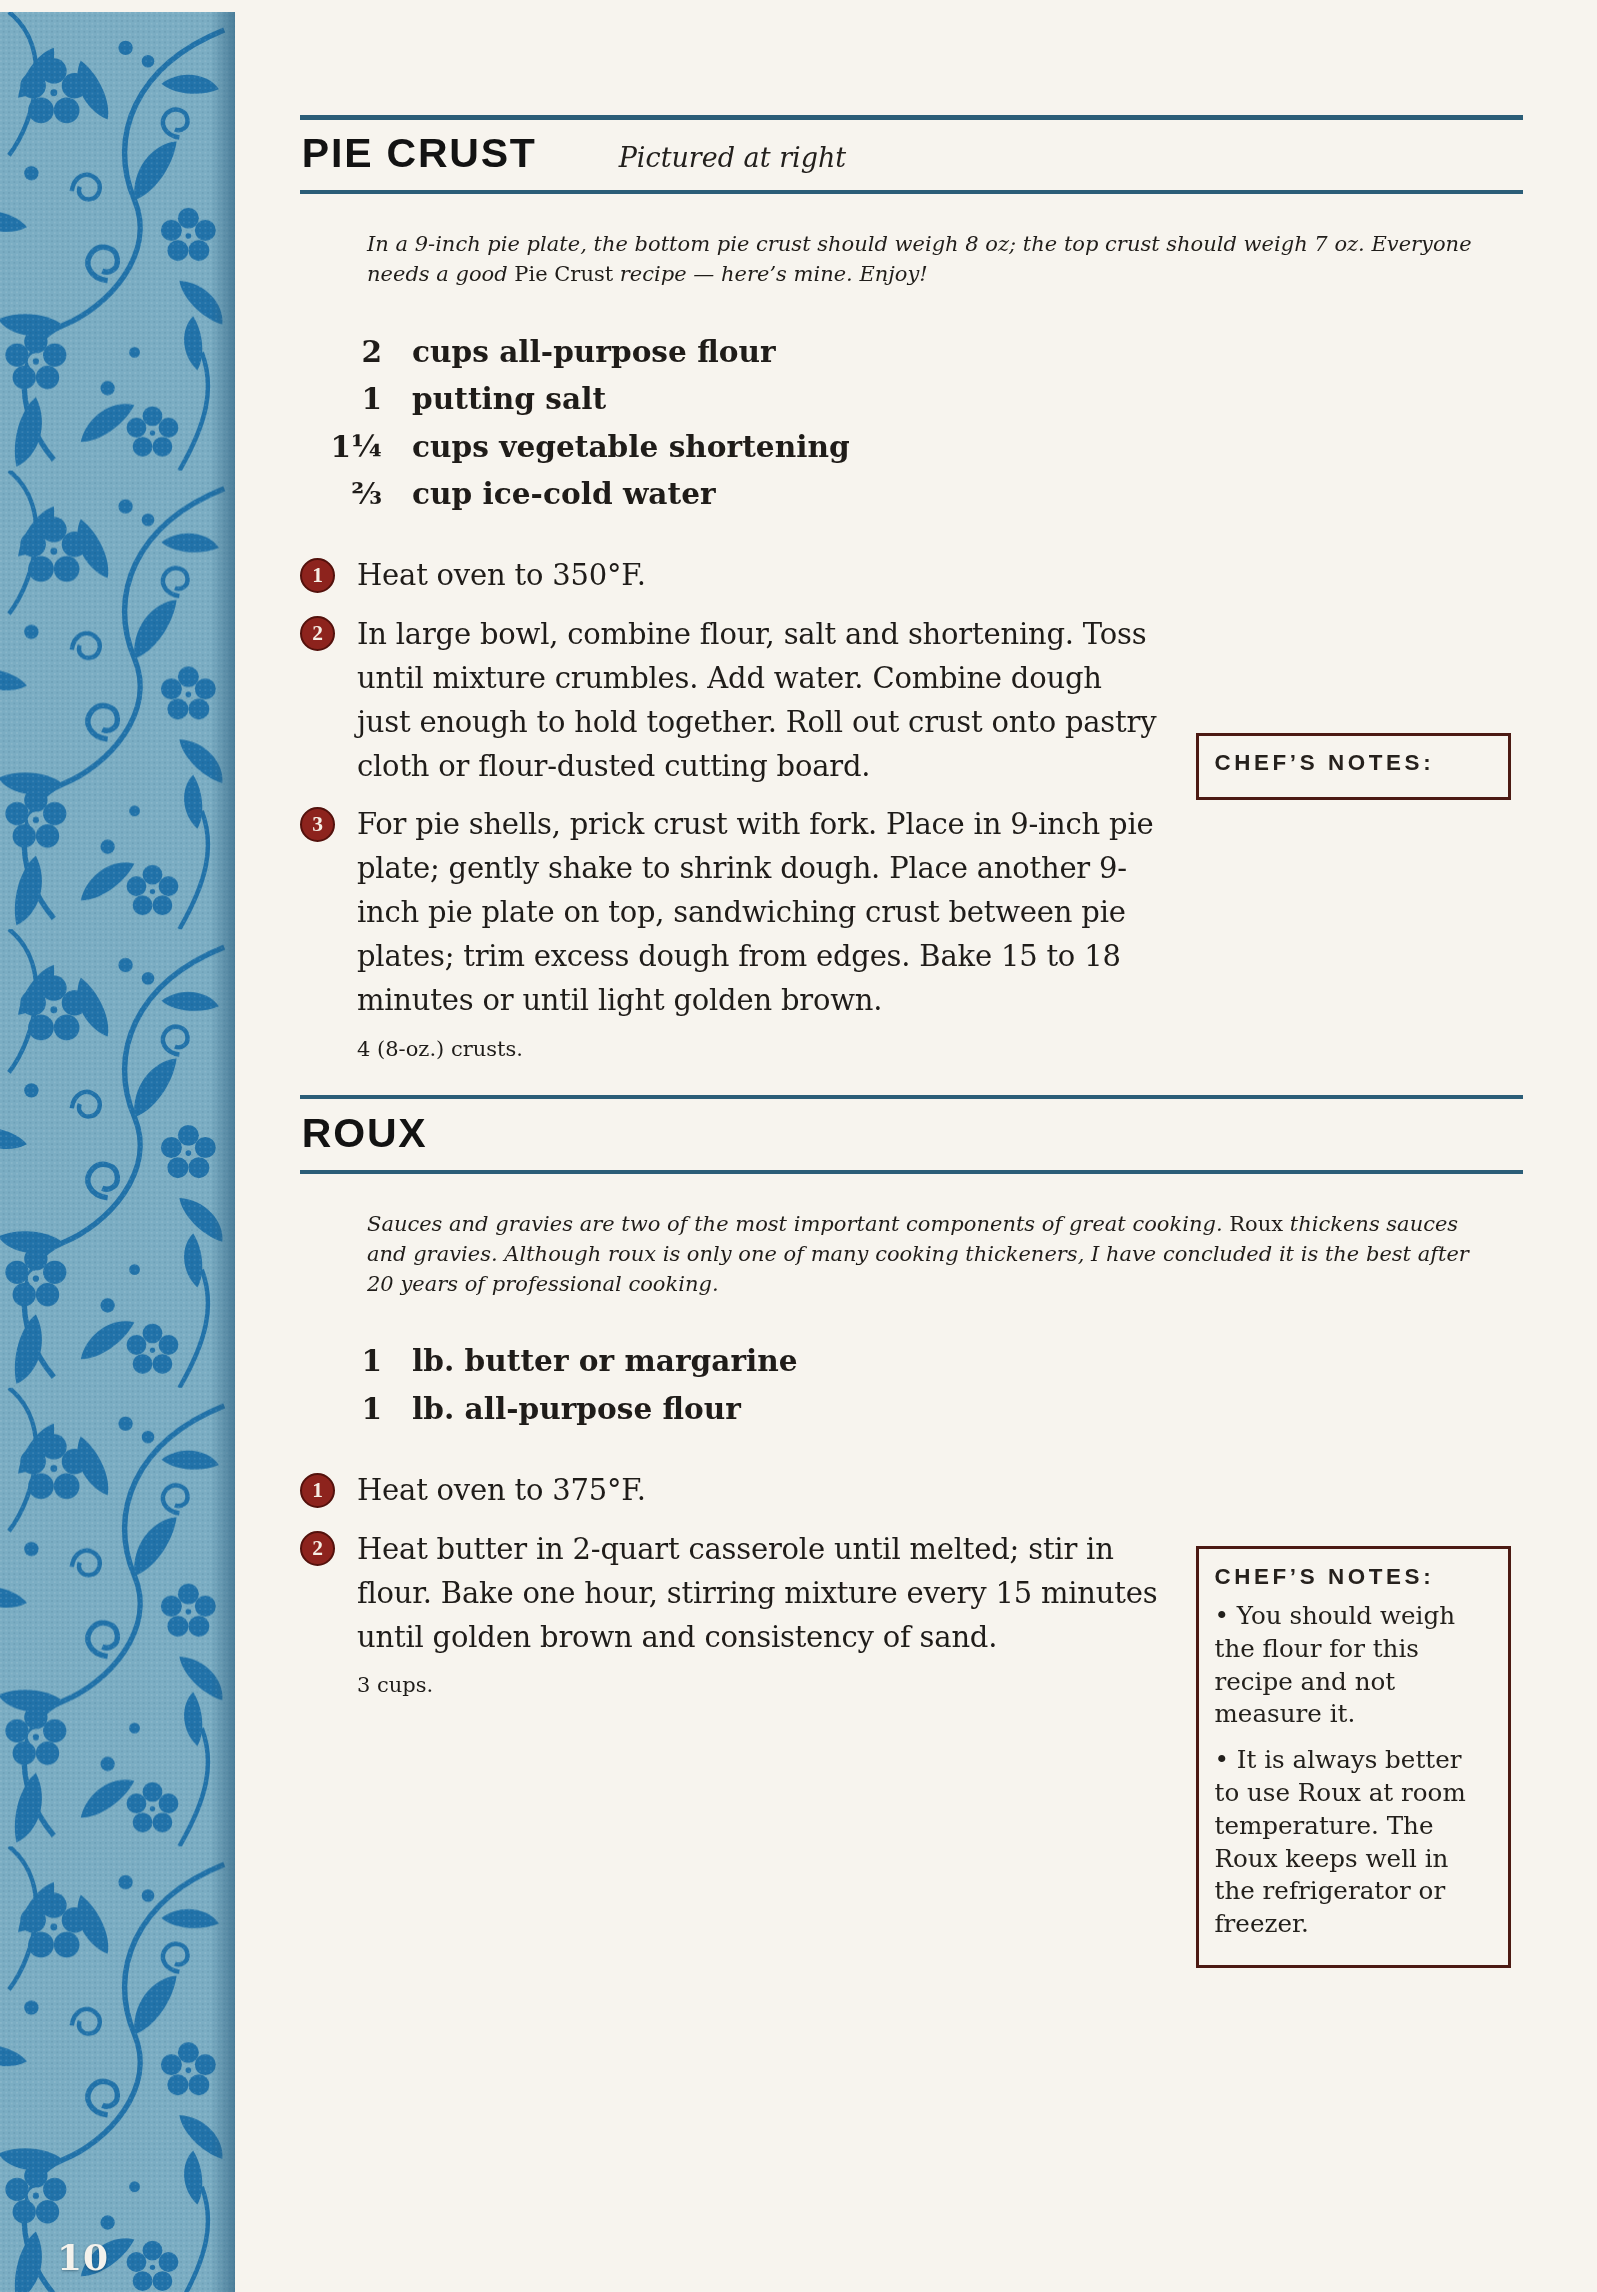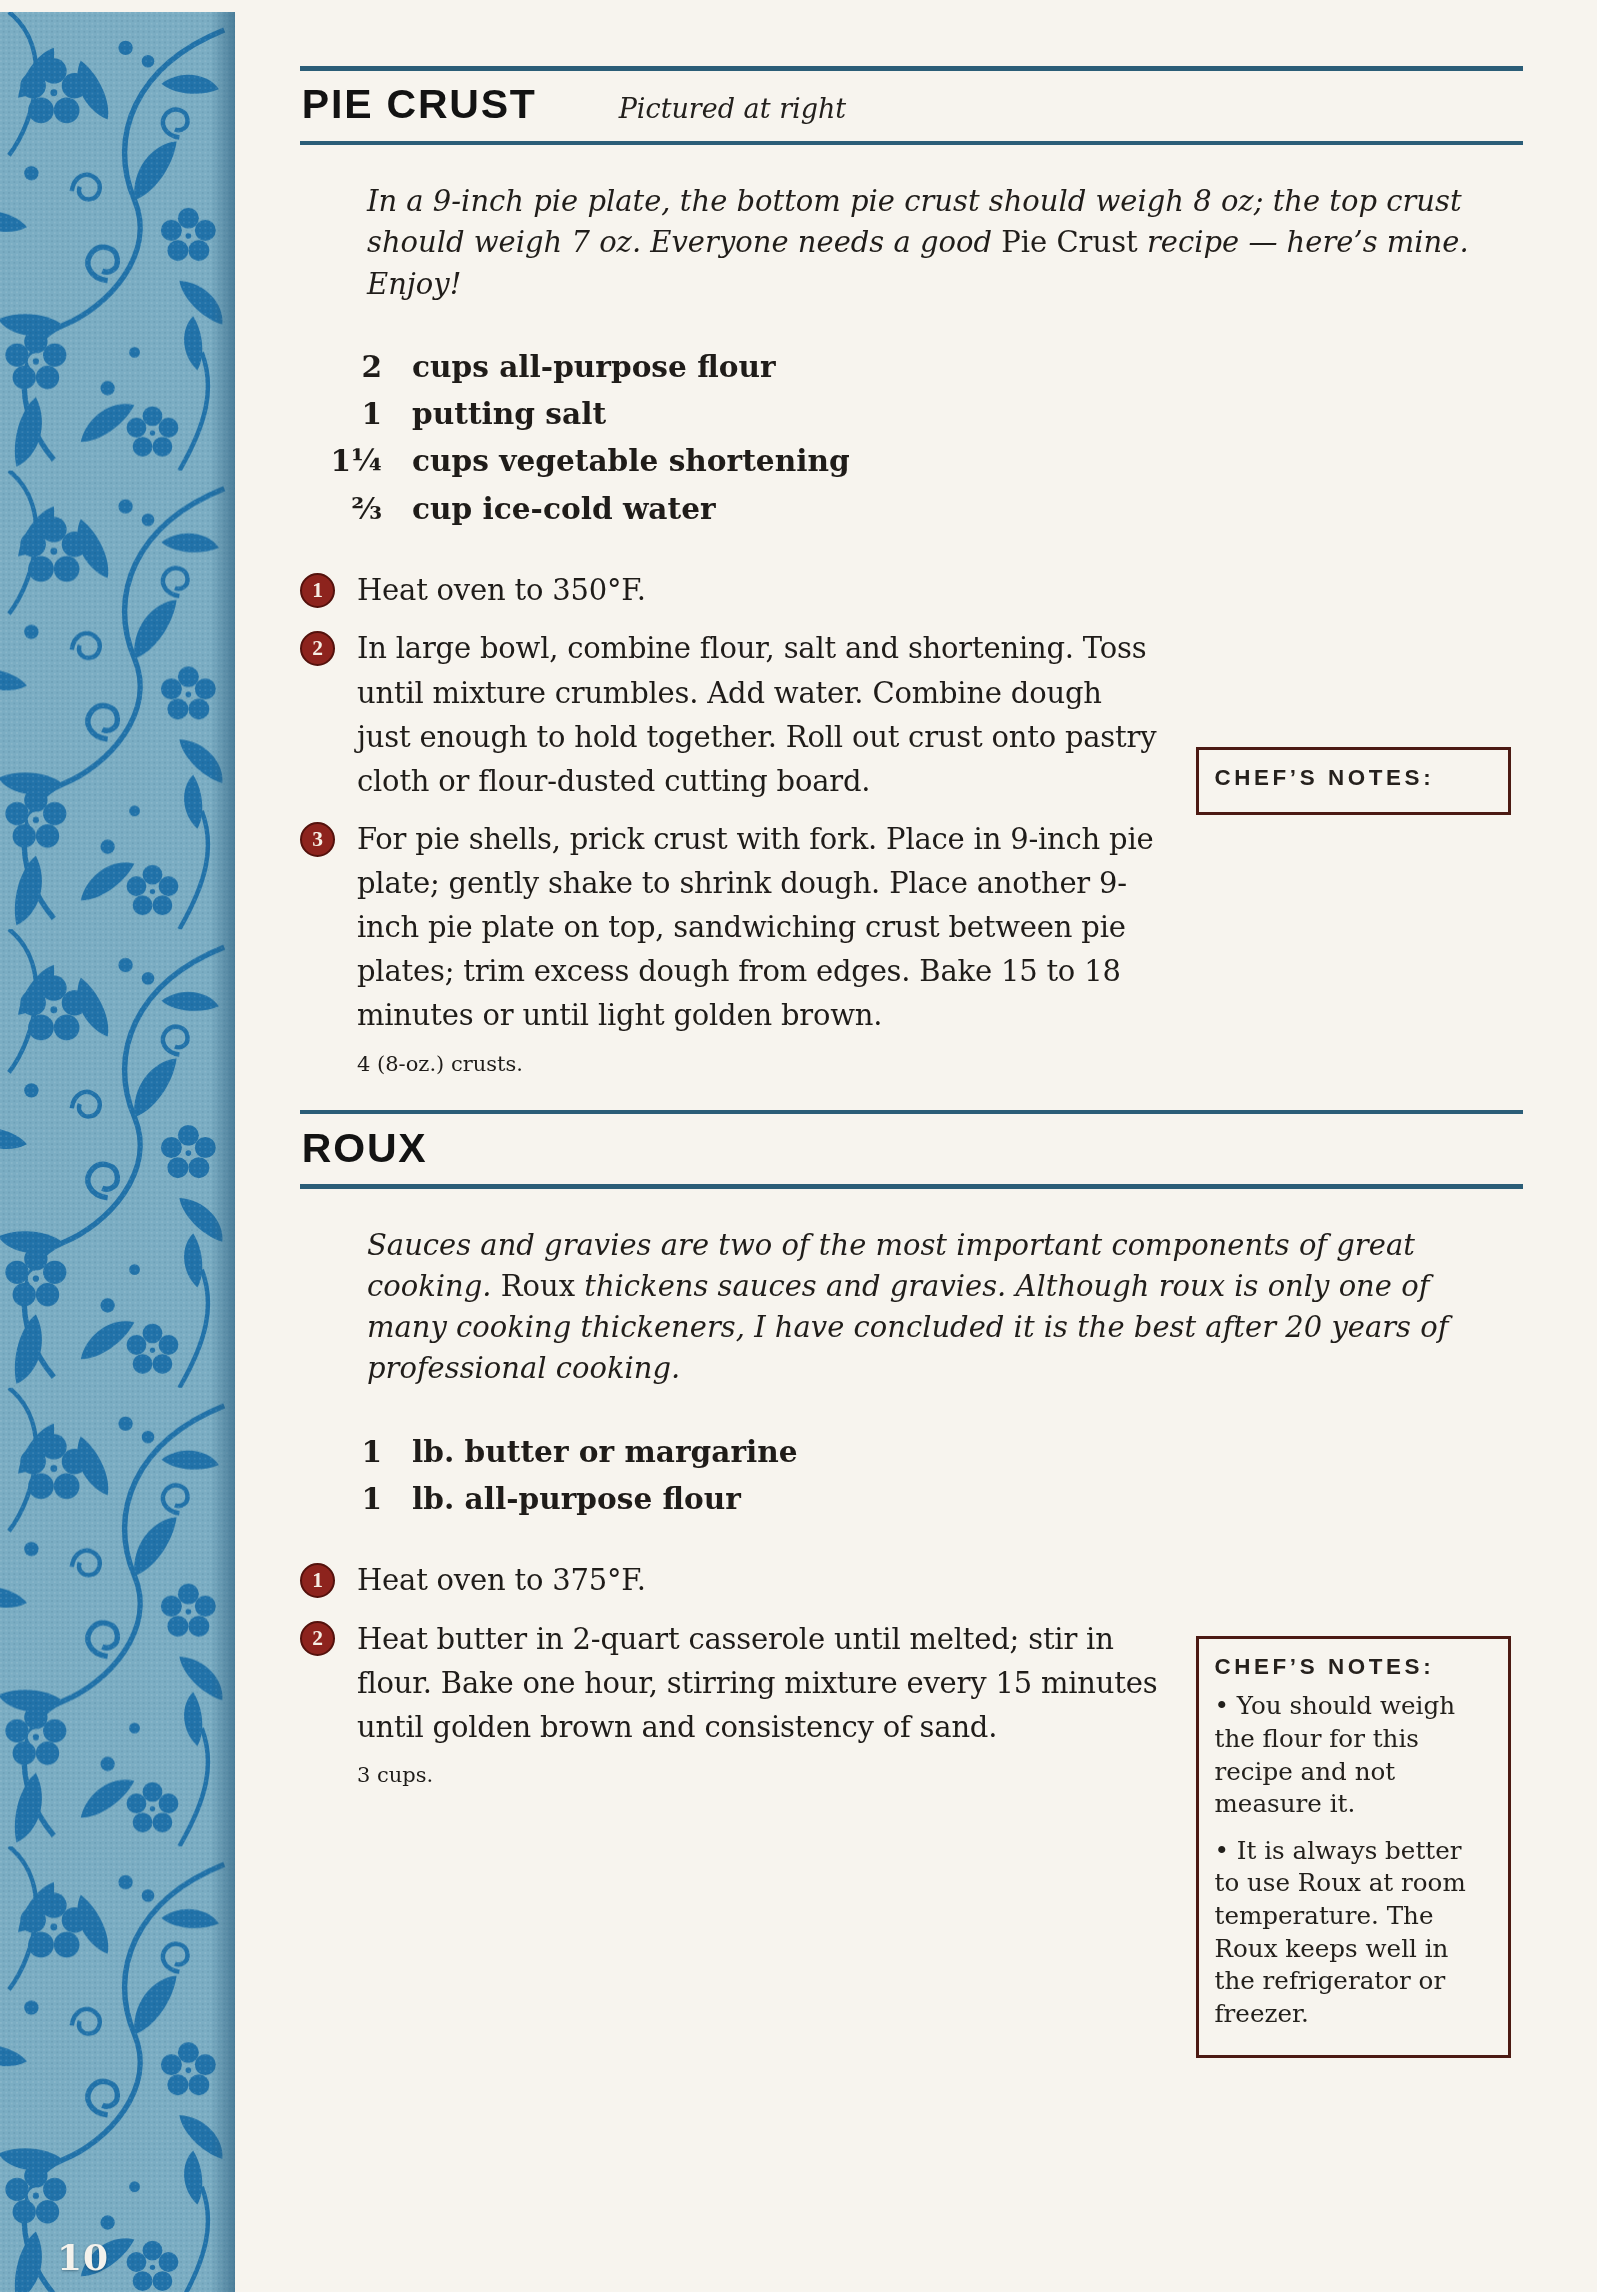--- a/index.html
+++ b/index.html
@@ -16,37 +16,37 @@
   .border-strip svg{display:block;}
   .page-number{
     position:absolute;left:57px;bottom:27px;
     font:bold 36px "DejaVu Serif", serif;
     color:#f4f2ec;letter-spacing:0.9px;
     text-shadow:0 0.9px 2.7px rgba(10,40,60,.45);
   }
   
   .content{
     position:absolute;left:235px;top:0;right:0;bottom:0;
-    padding:66px 75px 0 65px;
+    padding:115px 75px 0 65px;
   }
   .section-header{clear:both;}
   .rule{height:4.5px;background:#2b5d77;}
   .header-row{display:flex;align-items:baseline;padding:10.7px 0 12.5px 1.8px;}
   .section-title{
     font-family:"Liberation Sans", sans-serif;
     font-weight:bold;font-size:41px;letter-spacing:1.8px;color:#131313;
   }
   .section-subtitle{
     margin-left:82px;
     font-style:italic;font-size:27px;color:#23201d;
   }
   .recipe-intro{
     margin:36px 36px 0 67px;
     max-width:1106px;
-    font-size:29px;line-height:1.42;font-style:italic;color:#201d1a;
+    font-size:21px;line-height:1.42;font-style:italic;color:#201d1a;
   }
   .recipe-intro .roman{font-style:normal;}
   
   .ingredient-list{margin-top:38px;}
   .ingredient-row{display:grid;grid-template-columns:82px 1fr;column-gap:30px;
     font-size:29.6px;font-weight:bold;line-height:1.6;}
   .ingredient-qty{text-align:right;}
   
   .step-list{margin-top:36px;}
   .step-row{display:grid;grid-template-columns:39px 1fr;column-gap:18px;margin-bottom:14.3px;}

